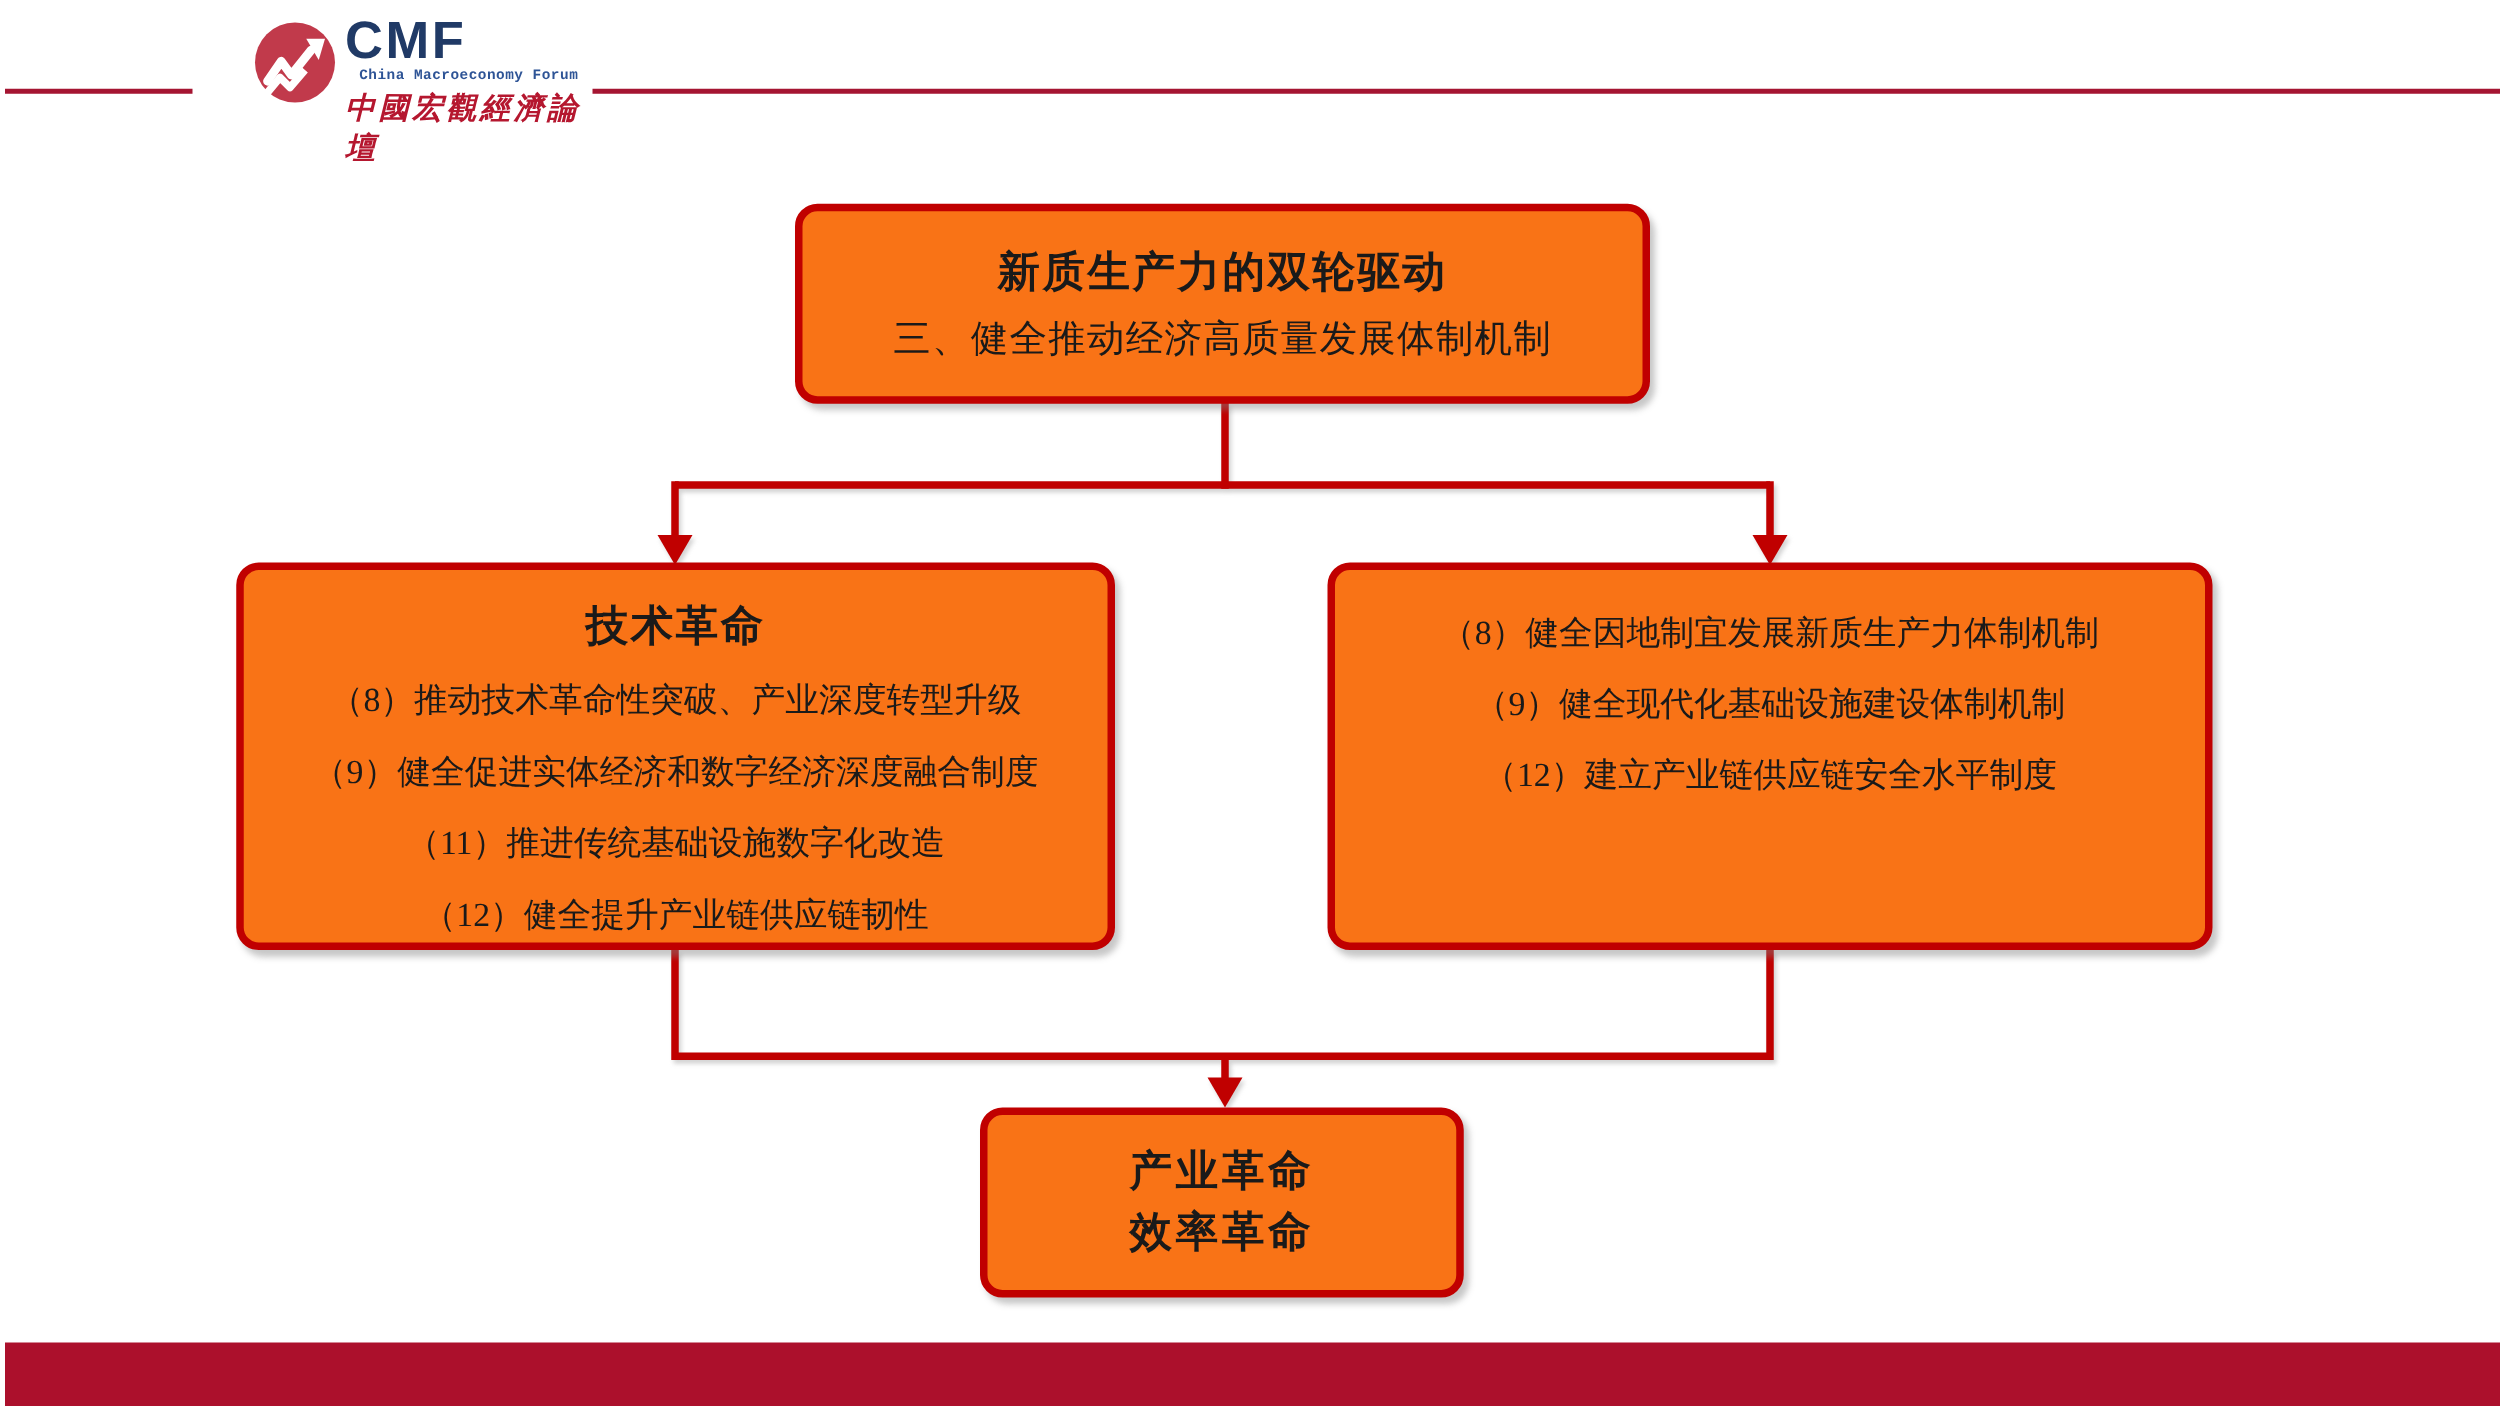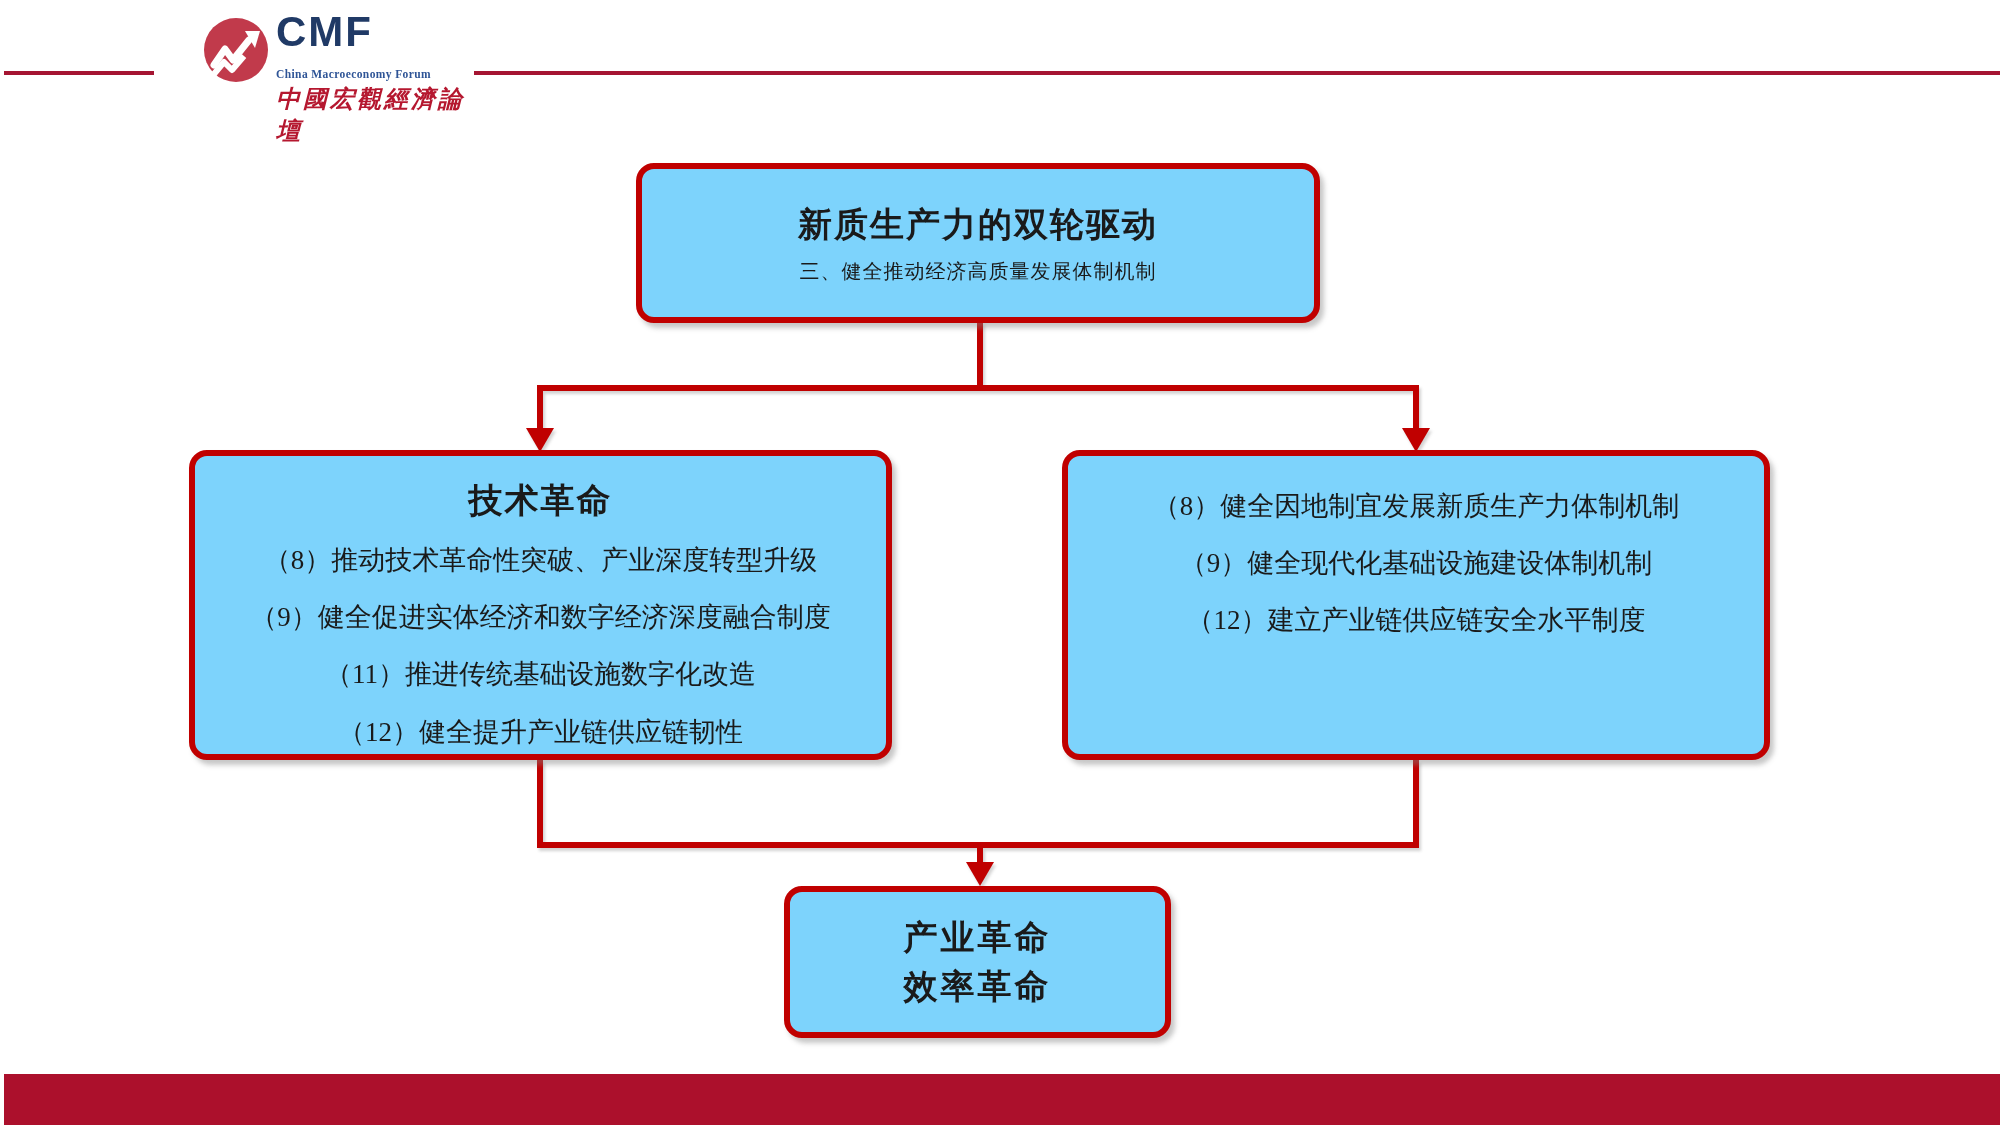--- a/index.html
+++ b/index.html
@@ -17,32 +17,32 @@
   .stage{position:absolute;left:4px;top:0;width:2000px;height:859px;background:#fff;}
 
   
   .top-rule{position:absolute;left:0;top:71px;width:2000px;height:4px;background:var(--rule);}
   .logo{position:absolute;left:150px;top:2px;width:320px;height:100px;background:#fff;display:flex;align-items:flex-start;}
   .logo-mark{position:absolute;left:50px;top:16px;width:64px;height:64px;border-radius:50%;background:var(--logo-red);}
   .logo-mark svg{position:absolute;left:0;top:0;}
   .logo-text{position:absolute;left:122px;top:10px;display:flex;flex-direction:column;}
   .logo-acronym{font-family:"Liberation Sans","DejaVu Sans",sans-serif;font-weight:bold;
     font-size:42px;line-height:40px;color:var(--navy);letter-spacing:2px;}
-  .logo-sub{font-family:Liberation Serif, serif;font-weight:bold;
-    font-size:11.5px;color:var(--blue);margin-top:16px;letter-spacing:.4px;}
+  .logo-sub{font-family:Liberation Mono, monospace;font-weight:bold;
+    font-size:11.5px;color:var(--blue);margin-top:2px;letter-spacing:.4px;text-align:center;}
   .logo-zh{font-size:24px;font-weight:bold;color:var(--callig-red);margin-top:3px;letter-spacing:3px;
     font-style:italic;}
 
   
-  .node{position:absolute;background:#7dd3fc;border:6px solid var(--accent);border-radius:18px;
+  .node{position:absolute;background:#f97316;border:6px solid var(--accent);border-radius:18px;
     box-shadow:4px 5px 5px rgba(130,130,130,.45);display:flex;flex-direction:column;
     align-items:center;justify-content:center;color:#1a1a1a;}
   .node-root{left:632px;top:163px;width:684px;height:160px;}
   .node-root .t1{font-size:34px;font-weight:bold;letter-spacing:2px;}
-  .node-root .t2{font-size:20px;margin-top:10px;letter-spacing:1px;}
+  .node-root .t2{font-size:30px;margin-top:10px;letter-spacing:1px;}
 
   .node-branch{top:450px;height:310px;justify-content:flex-start;align-items:stretch;padding:22px 26px 0 26px;}
   .node-left{left:185px;width:703px;}
   .node-right{left:1058px;width:708px;}
   .branch-title{font-size:34px;font-weight:bold;text-align:center;letter-spacing:2px;margin-bottom:8px;font-family:Liberation Serif, serif;}
   .branch-list{font-size:27px;line-height:2.12;text-align:center;}
 
   .node-bottom{left:780px;top:886px;width:387px;height:152px;}
   .node-bottom .bl{font-size:34px;font-weight:bold;letter-spacing:3px;line-height:1.45;text-align:center;}
 

